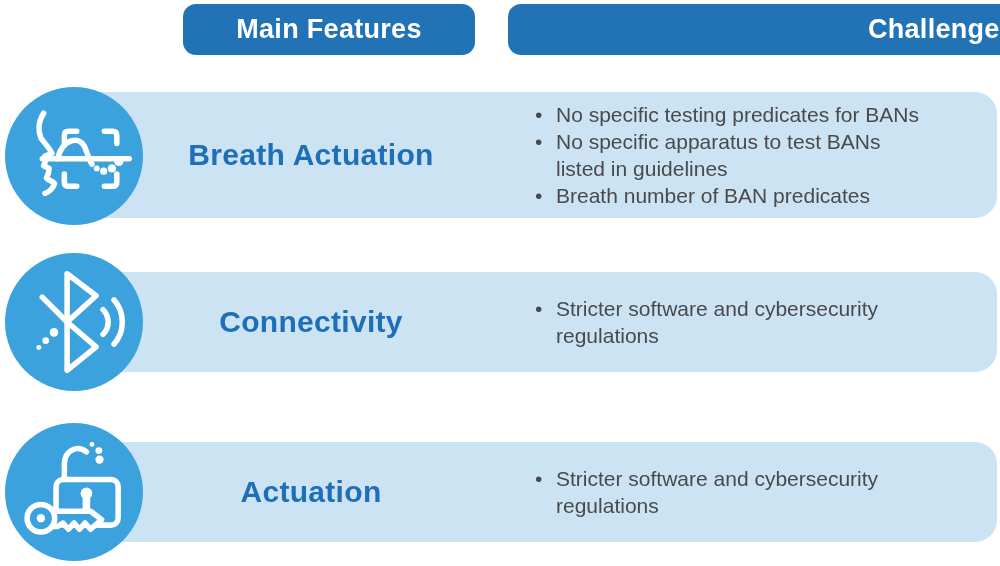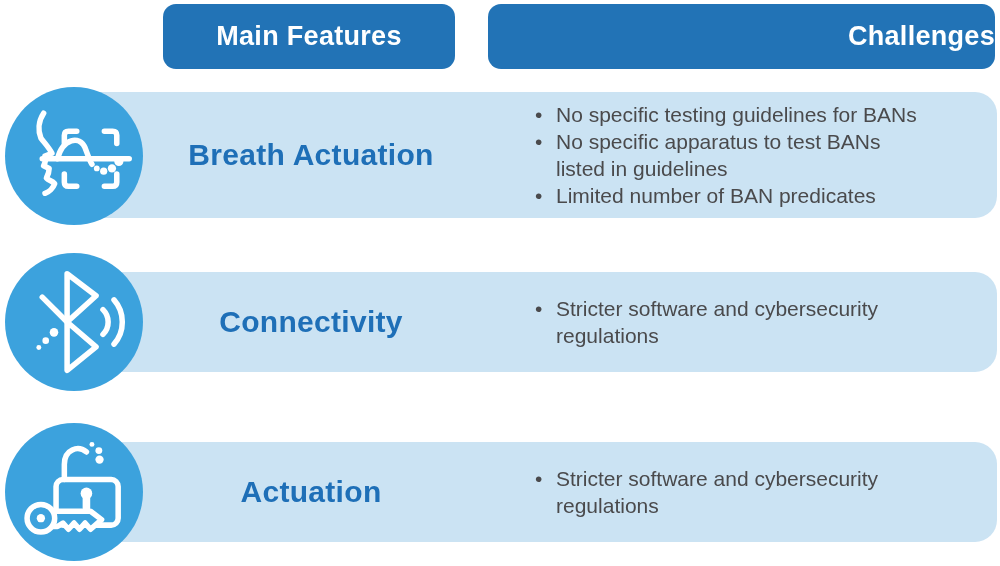--- a/index.html
+++ b/index.html
@@ -18,30 +18,31 @@
     position: relative;
     width: 1000px;
     height: 566px;
     background: #ffffff;
     overflow: hidden;
   }
   
   .header-pill {
     position: absolute;
     top: 4px;
-    height: 65px;
+    height: 51px;
     background: var(--header_blue);
     border-radius: 13px;
     display: flex;
     align-items: center;
     justify-content: center;
     color: #ffffff;
     font-size: 27px;
     font-weight: 700;
     letter-spacing: 0.3px;
+    margin-left: 20px;
   }
   #mf-header { left: 163px; width: 292px; }
   #ch-header { left: 488px; width: 507px; justify-content: flex-end; }
 
   
   .row-band {
     position: absolute;
     left: 75px;
     width: 922px;
     background: var(--band_blue);
@@ -121,24 +122,24 @@
   <div class="header-pill" id="mf-header">
     <span>Main Features</span>
   </div>
   <div class="header-pill" id="ch-header">
     <span>Challenges</span>
   </div>
 
   <div class="row-band" id="row1-band">
     <div class="feature-title">Breath Actuation</div>
     <ul class="challenges-list">
-      <li>No specific testing guidelines for BANs</li>
+      <li>No specific testing predicates for BANs</li>
       <li>No specific apparatus to test BANs
 listed in guidelines</li>
-      <li>Limited number of BAN predicates</li>
+      <li>Breath number of BAN predicates</li>
     </ul>
   </div>
   <div class="icon-circle" id="circle1">
     <svg viewBox="0 0 100 100" aria-hidden="true">
 
       <path class="st" d="M28 19 C24 25 24 32 26 37 C29 41 32 44 34 48 L29 50 C30 53 29 55 28 57 L32 59 C32 62 31 64 30 66 C32 68 34 68 36 70 C35 73 32 76 29 77"></path>
 
       <path class="st" d="M43 41 L43 35 Q43 32 46 32 L52 32"></path>
       <path class="st" d="M72 32 L78 32 Q81 32 81 35 L81 41"></path>
       <path class="st" d="M43 63 L43 69 Q43 72 46 72 L52 72"></path>

